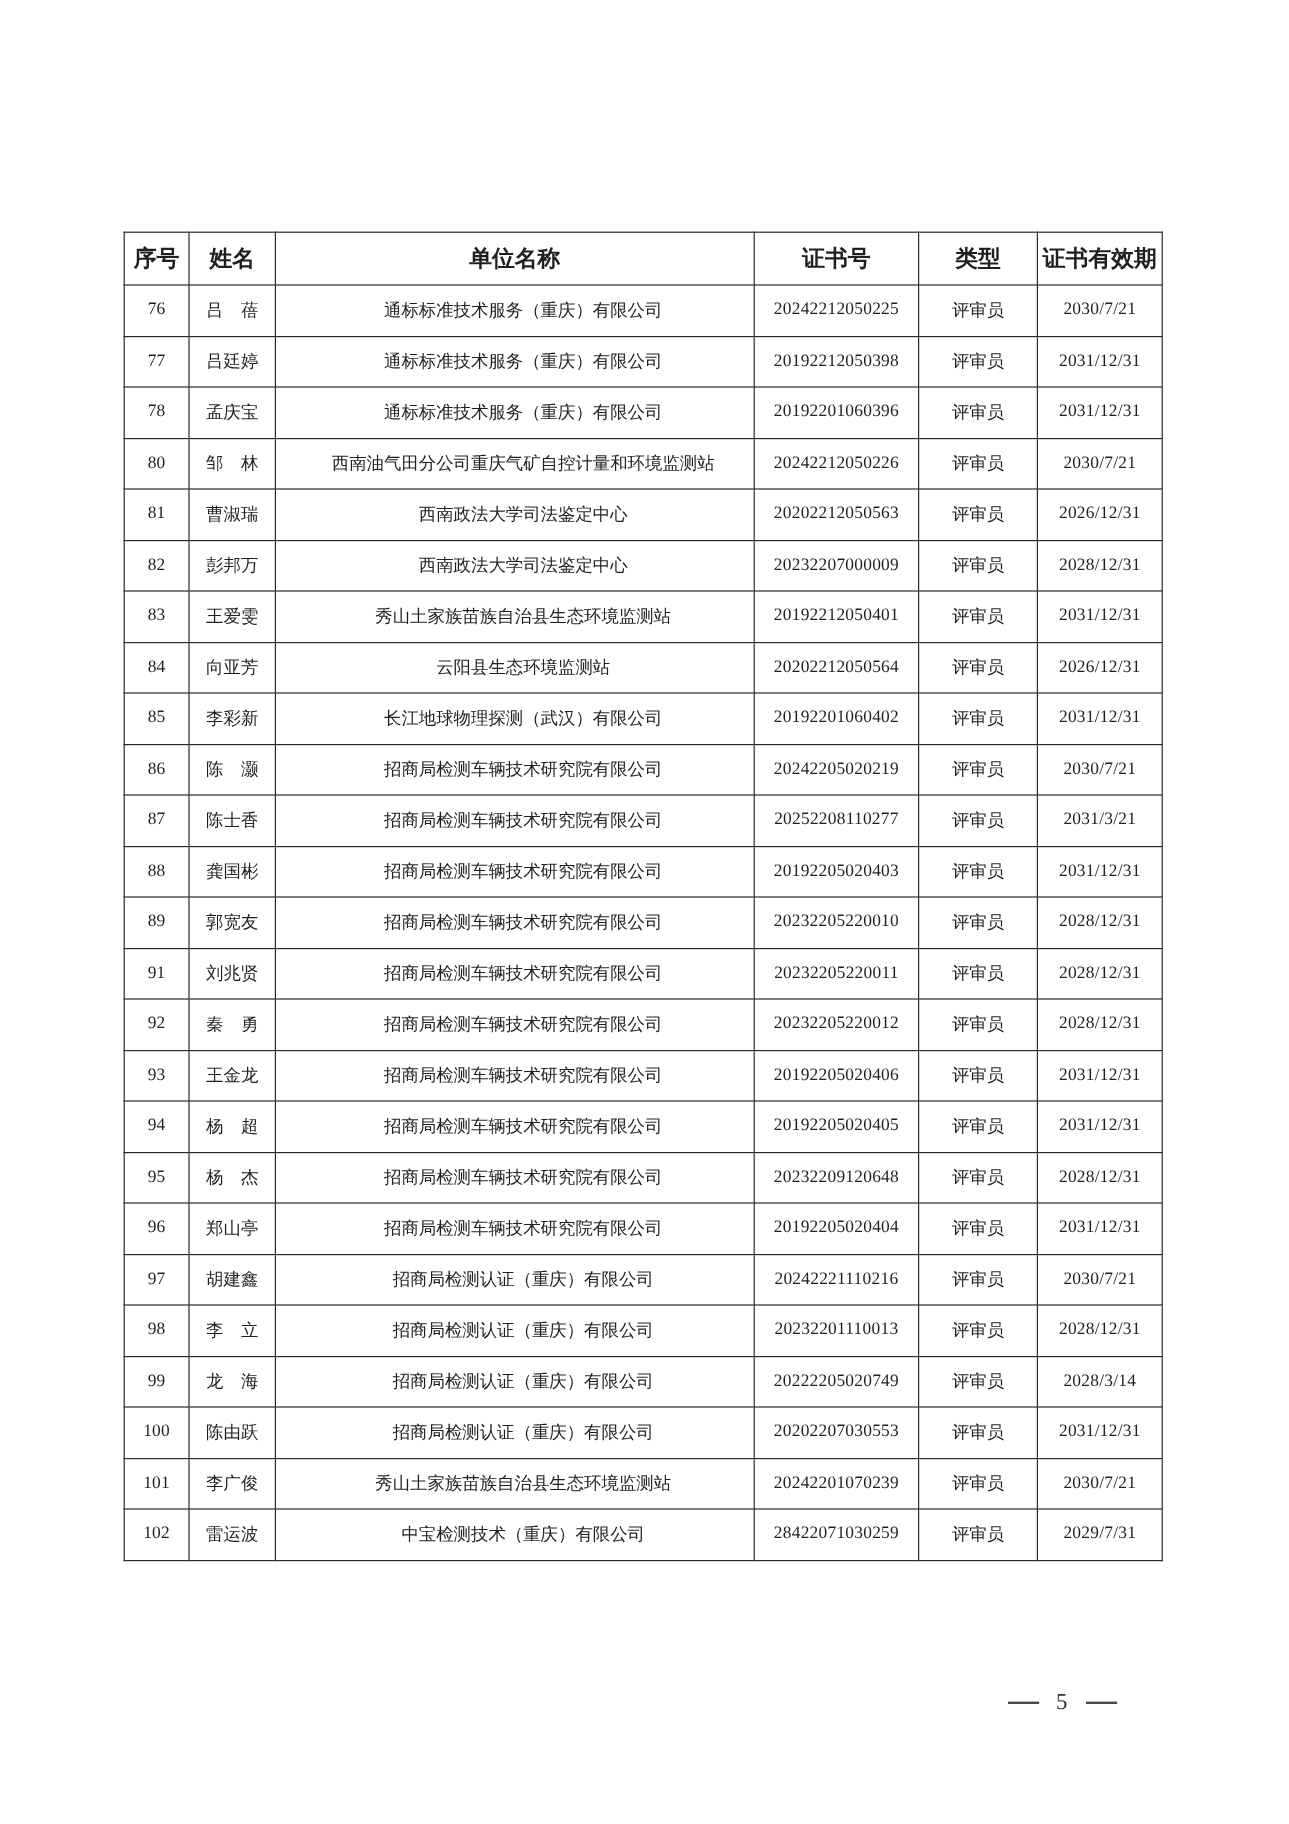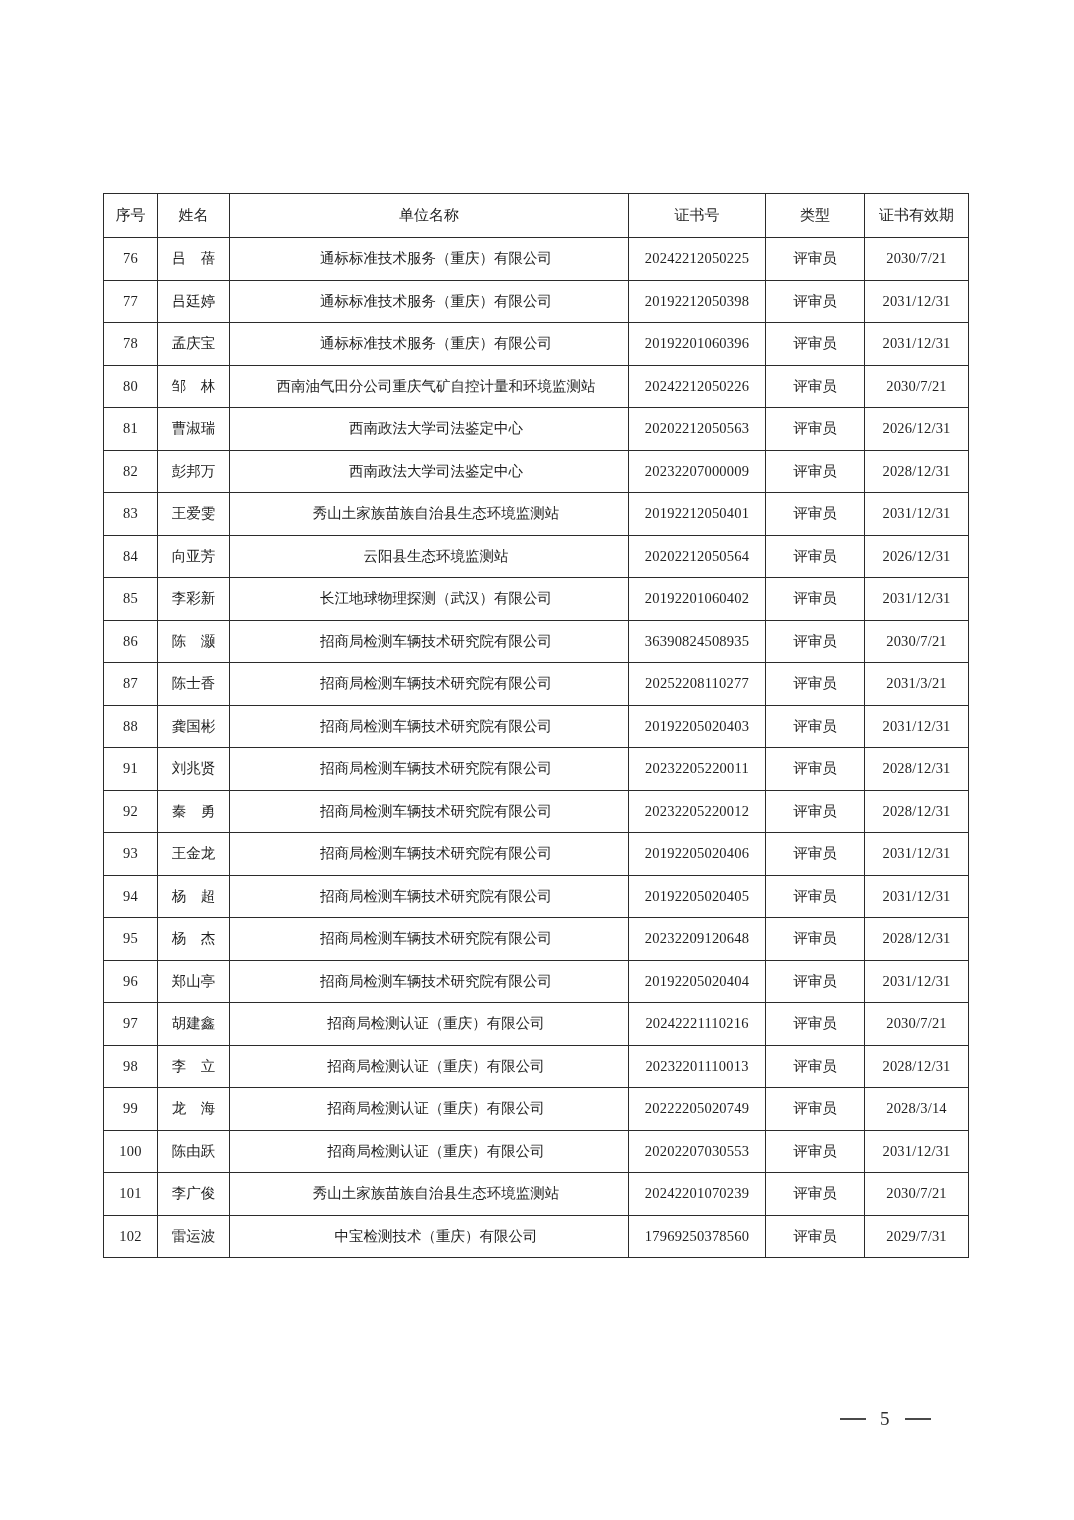--- a/index.html
+++ b/index.html
@@ -26,22 +26,22 @@
   table.cert-table th,
   table.cert-table td {
     border: 1px solid #2b2b2b;
     text-align: center;
     vertical-align: middle;
     overflow: hidden;
     white-space: nowrap;
   }
   table.cert-table th {
     height: 44px;
-    font-size: 15px;
-    font-weight: normal;
+    font-size: 19px;
+    font-weight: bold;
     font-family: "Liberation Sans", "DejaVu Sans", sans-serif;
   }
   table.cert-table td {
     height: 42.5px;
     font-size: 14.5px;
   }
   
   col.c-index  { width: 54px; }
   col.c-name   { width: 72px; }
   col.c-org    { width: 399px; }
@@ -171,39 +171,47 @@
           <td class="cell-name">李彩新</td>
           <td class="cell-org">长江地球物理探测（武汉）有限公司</td>
           <td class="cell-cert">20192201060402</td>
           <td class="cell-type">评审员</td>
           <td class="cell-valid">2031/12/31</td>
         </tr>
         <tr>
           <td class="cell-index">86</td>
           <td class="cell-name">陈　灏</td>
           <td class="cell-org">招商局检测车辆技术研究院有限公司</td>
-          <td class="cell-cert">36390824508935</td>
+          <td class="cell-cert">20242205020219</td>
           <td class="cell-type">评审员</td>
           <td class="cell-valid">2030/7/21</td>
         </tr>
         <tr>
           <td class="cell-index">87</td>
           <td class="cell-name">陈士香</td>
           <td class="cell-org">招商局检测车辆技术研究院有限公司</td>
           <td class="cell-cert">20252208110277</td>
           <td class="cell-type">评审员</td>
           <td class="cell-valid">2031/3/21</td>
         </tr>
         <tr>
           <td class="cell-index">88</td>
           <td class="cell-name">龚国彬</td>
           <td class="cell-org">招商局检测车辆技术研究院有限公司</td>
           <td class="cell-cert">20192205020403</td>
           <td class="cell-type">评审员</td>
           <td class="cell-valid">2031/12/31</td>
+        </tr>
+        <tr>
+          <td class="cell-index">89</td>
+          <td class="cell-name">郭宽友</td>
+          <td class="cell-org">招商局检测车辆技术研究院有限公司</td>
+          <td class="cell-cert">20232205220010</td>
+          <td class="cell-type">评审员</td>
+          <td class="cell-valid">2028/12/31</td>
         </tr>
         <tr>
           <td class="cell-index">91</td>
           <td class="cell-name">刘兆贤</td>
           <td class="cell-org">招商局检测车辆技术研究院有限公司</td>
           <td class="cell-cert">20232205220011</td>
           <td class="cell-type">评审员</td>
           <td class="cell-valid">2028/12/31</td>
         </tr>
         <tr>
@@ -283,21 +291,21 @@
           <td class="cell-name">李广俊</td>
           <td class="cell-org">秀山土家族苗族自治县生态环境监测站</td>
           <td class="cell-cert">20242201070239</td>
           <td class="cell-type">评审员</td>
           <td class="cell-valid">2030/7/21</td>
         </tr>
         <tr>
           <td class="cell-index">102</td>
           <td class="cell-name">雷运波</td>
           <td class="cell-org">中宝检测技术（重庆）有限公司</td>
-          <td class="cell-cert">17969250378560</td>
+          <td class="cell-cert">28422071030259</td>
           <td class="cell-type">评审员</td>
           <td class="cell-valid">2029/7/31</td>
         </tr>
       </tbody>
   </table>
 
   <div class="page-number">
     <span class="dash"></span>
     <span>5</span>
     <span class="dash"></span>

